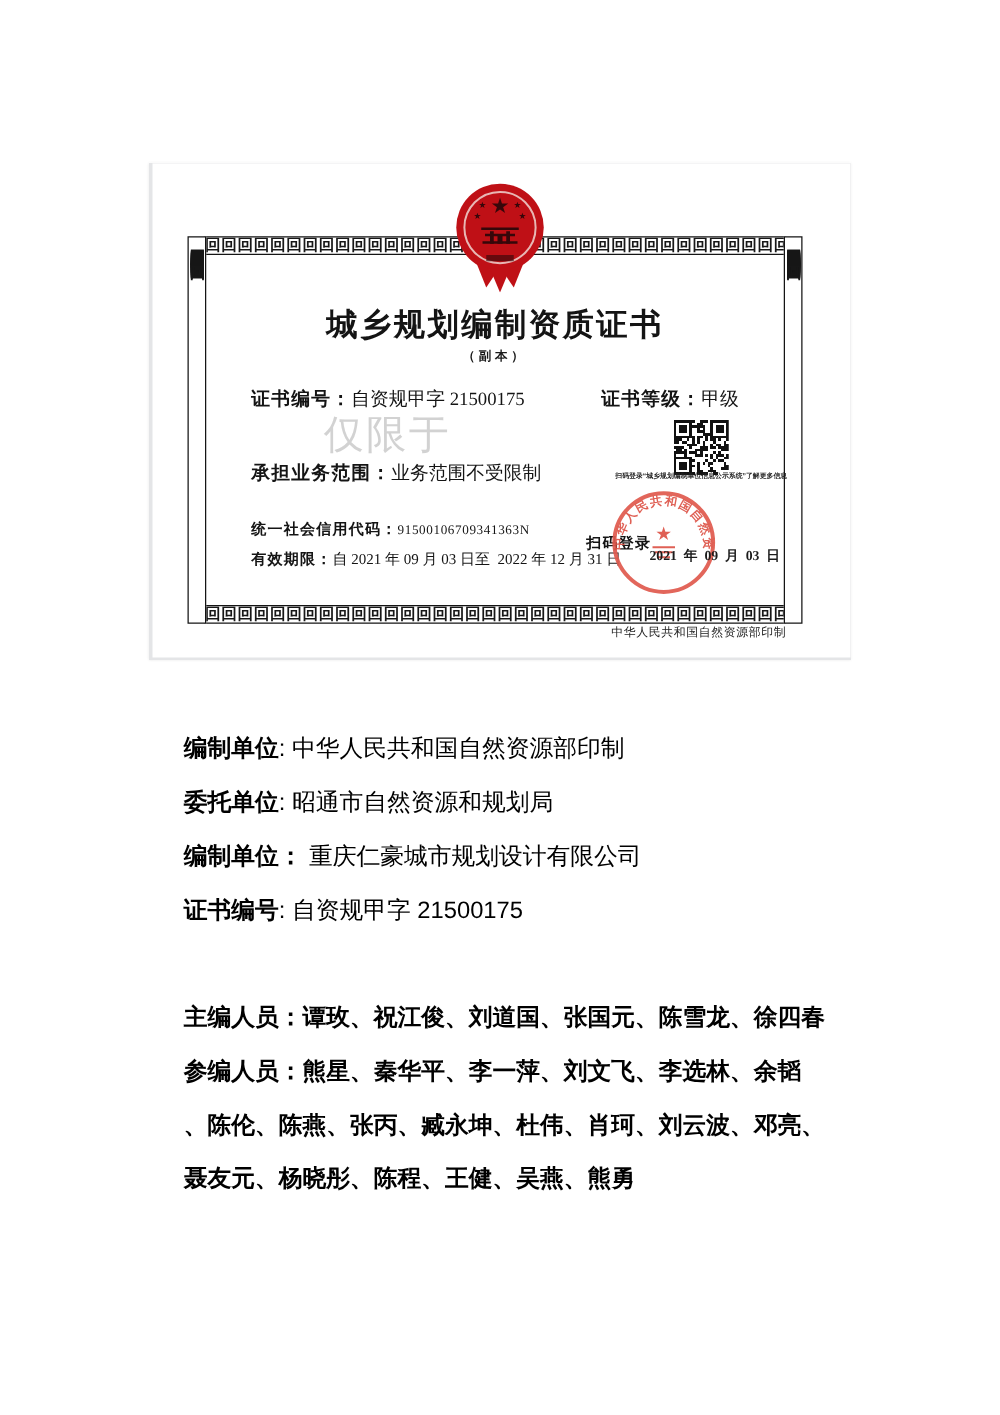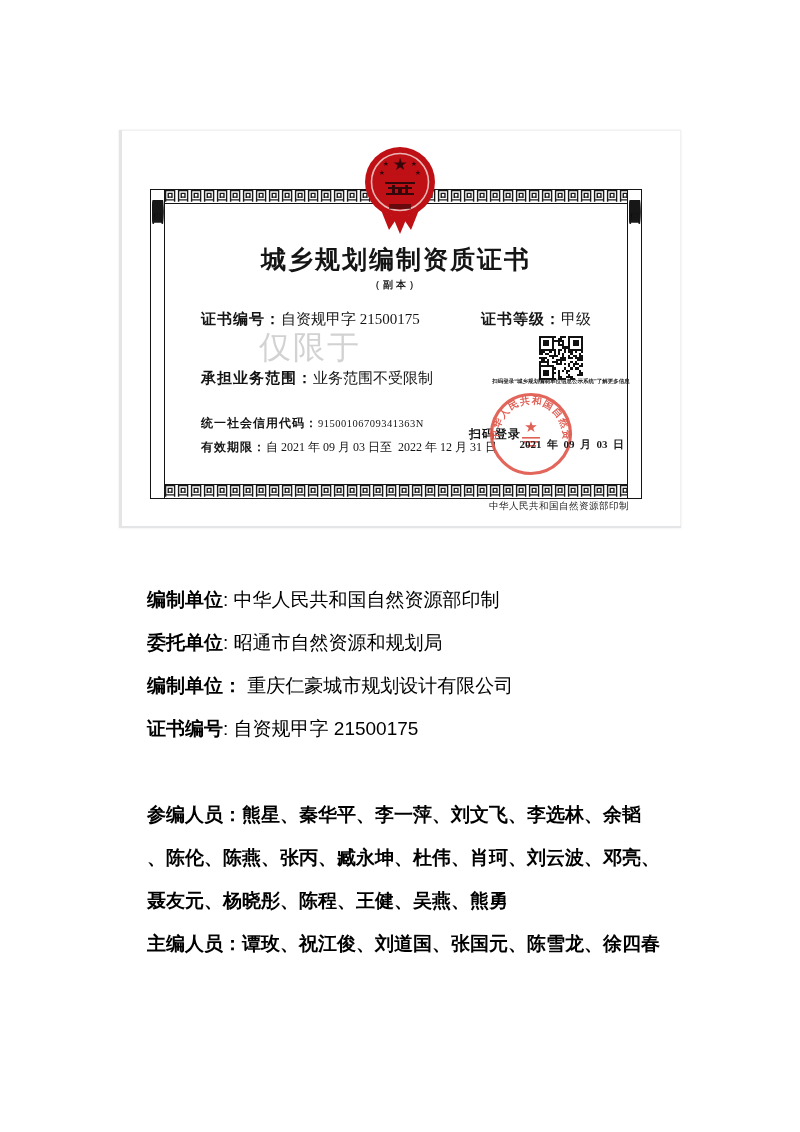--- a/index.html
+++ b/index.html
@@ -279,15 +279,15 @@
 
   <div class="print-note">中华人民共和国自然资源部印制</div>
 </div>
 
 <div class="doc-text">
   <p><span class="lbl">编制单位</span><span>: </span><span>中华人民共和国自然资源部印制</span></p>
   <p><span class="lbl">委托单位</span><span>: </span><span>昭通市自然资源和规划局</span></p>
   <p><span class="lbl">编制单位</span><span class="lbl">： </span><span>重庆仁豪城市规划设计有限公司</span></p>
   <p><span class="lbl">证书编号</span><span>: </span><span>自资规甲字 21500175</span></p>
   <div class="spacer"></div>
+  <p class="strong"><span>主编人员：</span><span>谭玫、祝江俊、刘道国、张国元、陈雪龙、徐四春</span></p>
   <p class="strong"><span>参编人员：</span><span>熊星、秦华平、李一萍、刘文飞、李选林、余韬 、陈伦、陈燕、张丙、臧永坤、杜伟、肖珂、刘云波、邓亮、聂友元、杨晓彤、陈程、王健、吴燕、熊勇</span></p>
-  <p class="strong"><span>主编人员：</span><span>谭玫、祝江俊、刘道国、张国元、陈雪龙、徐四春</span></p>
 </div>
 
 </body></html>

